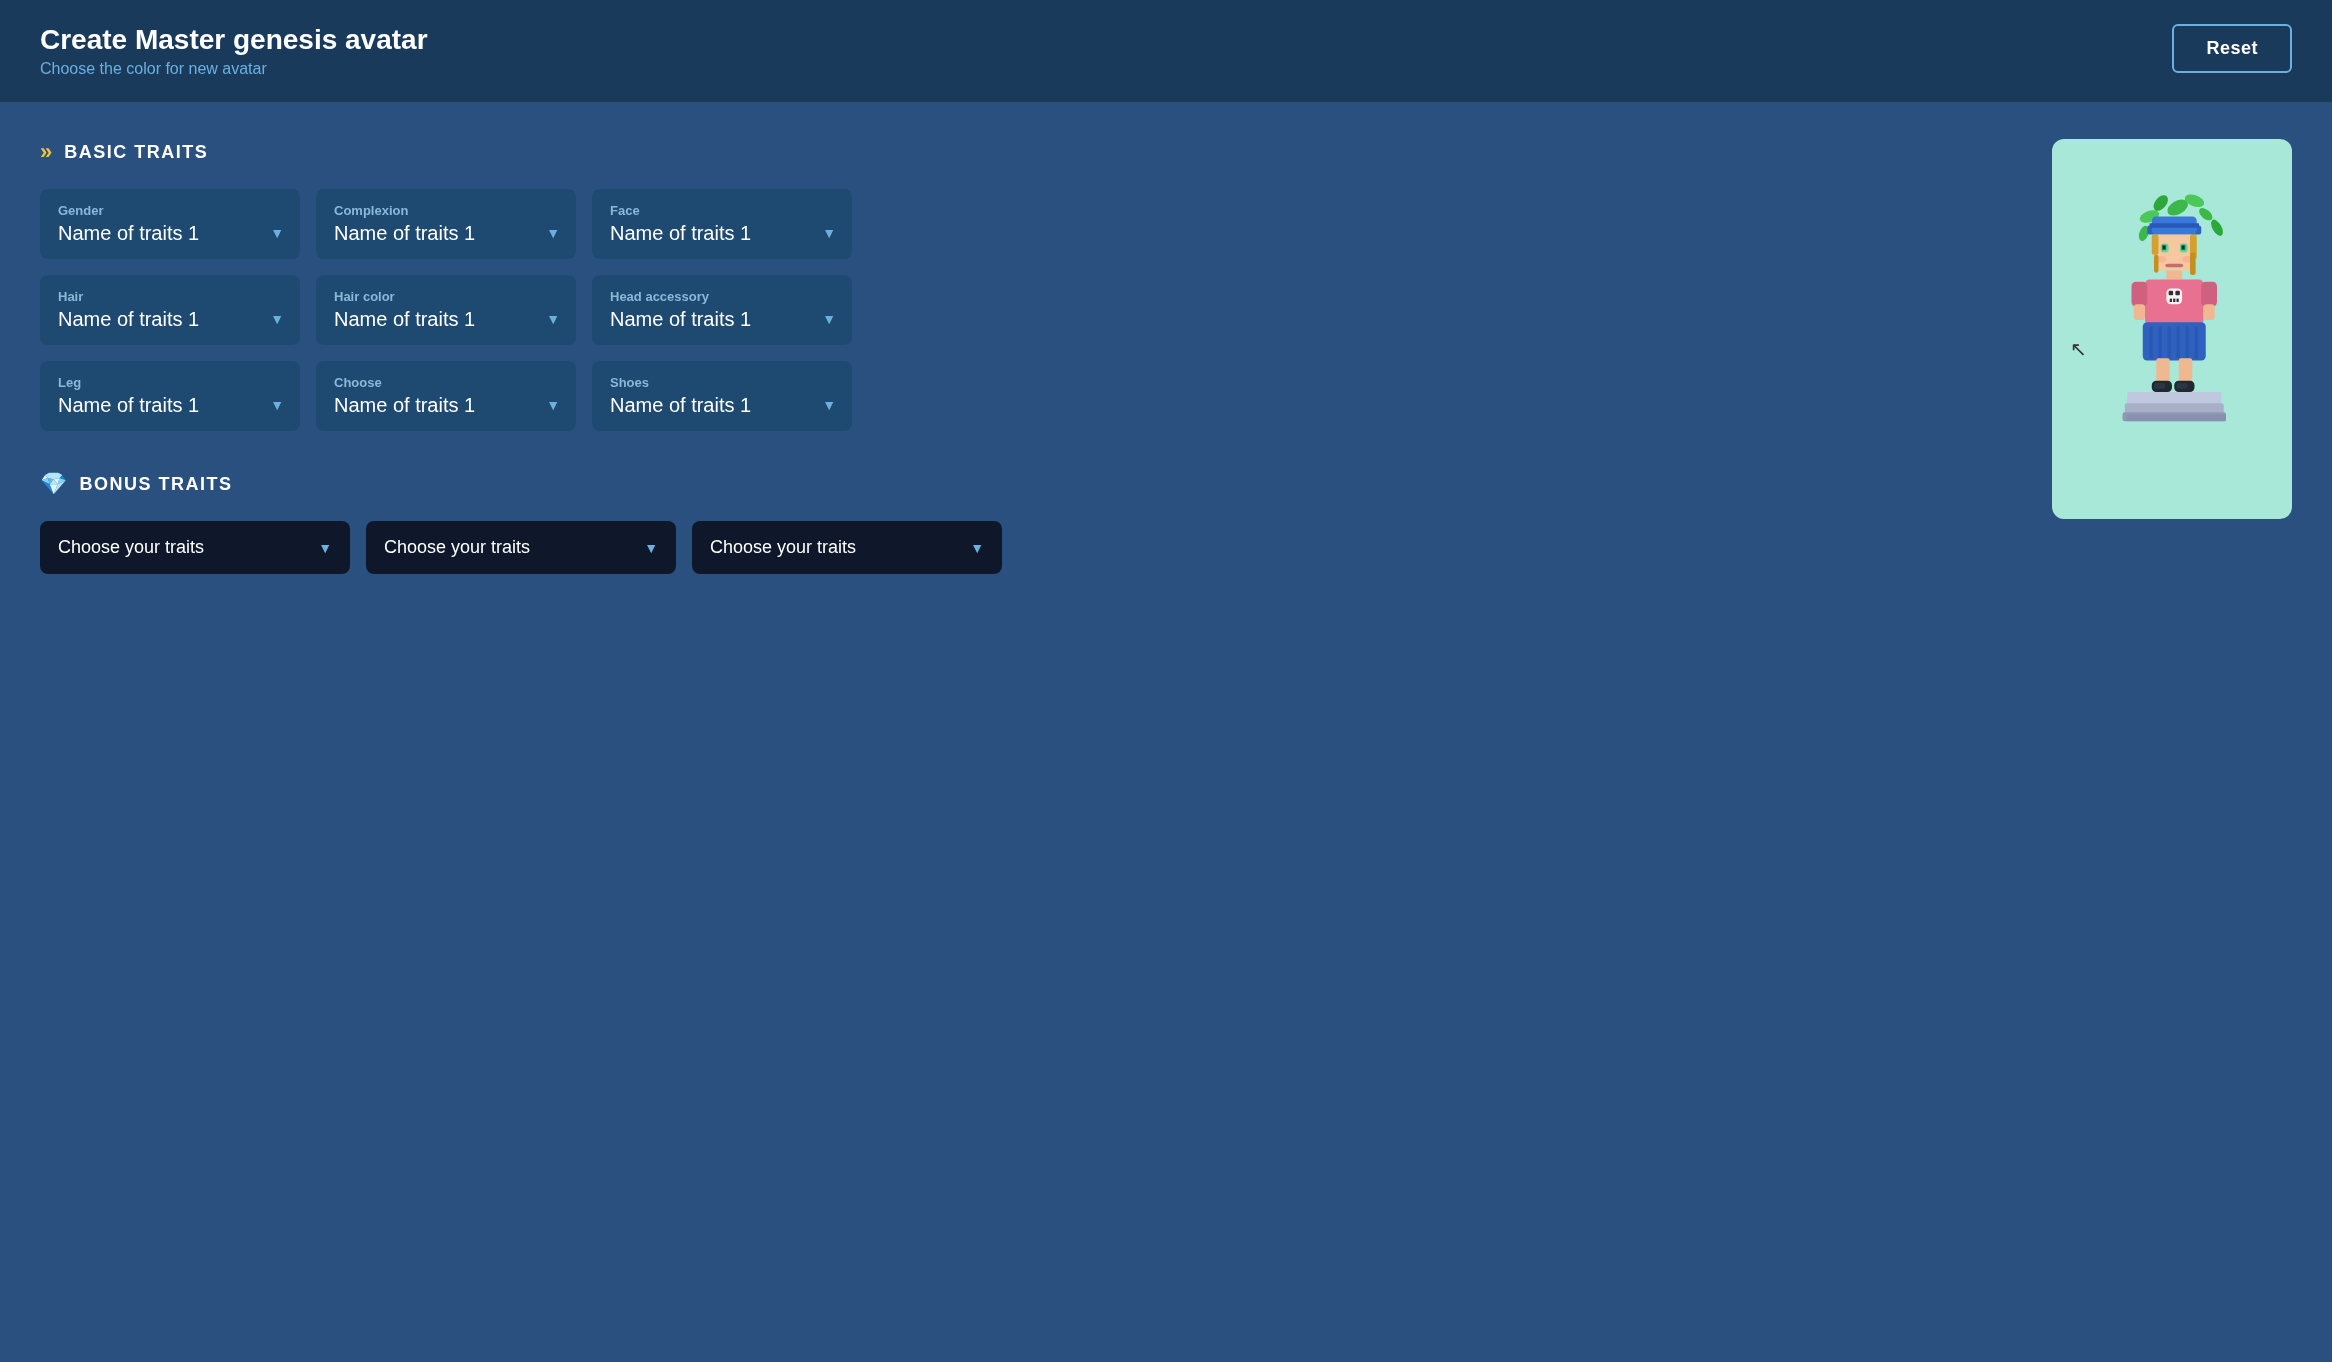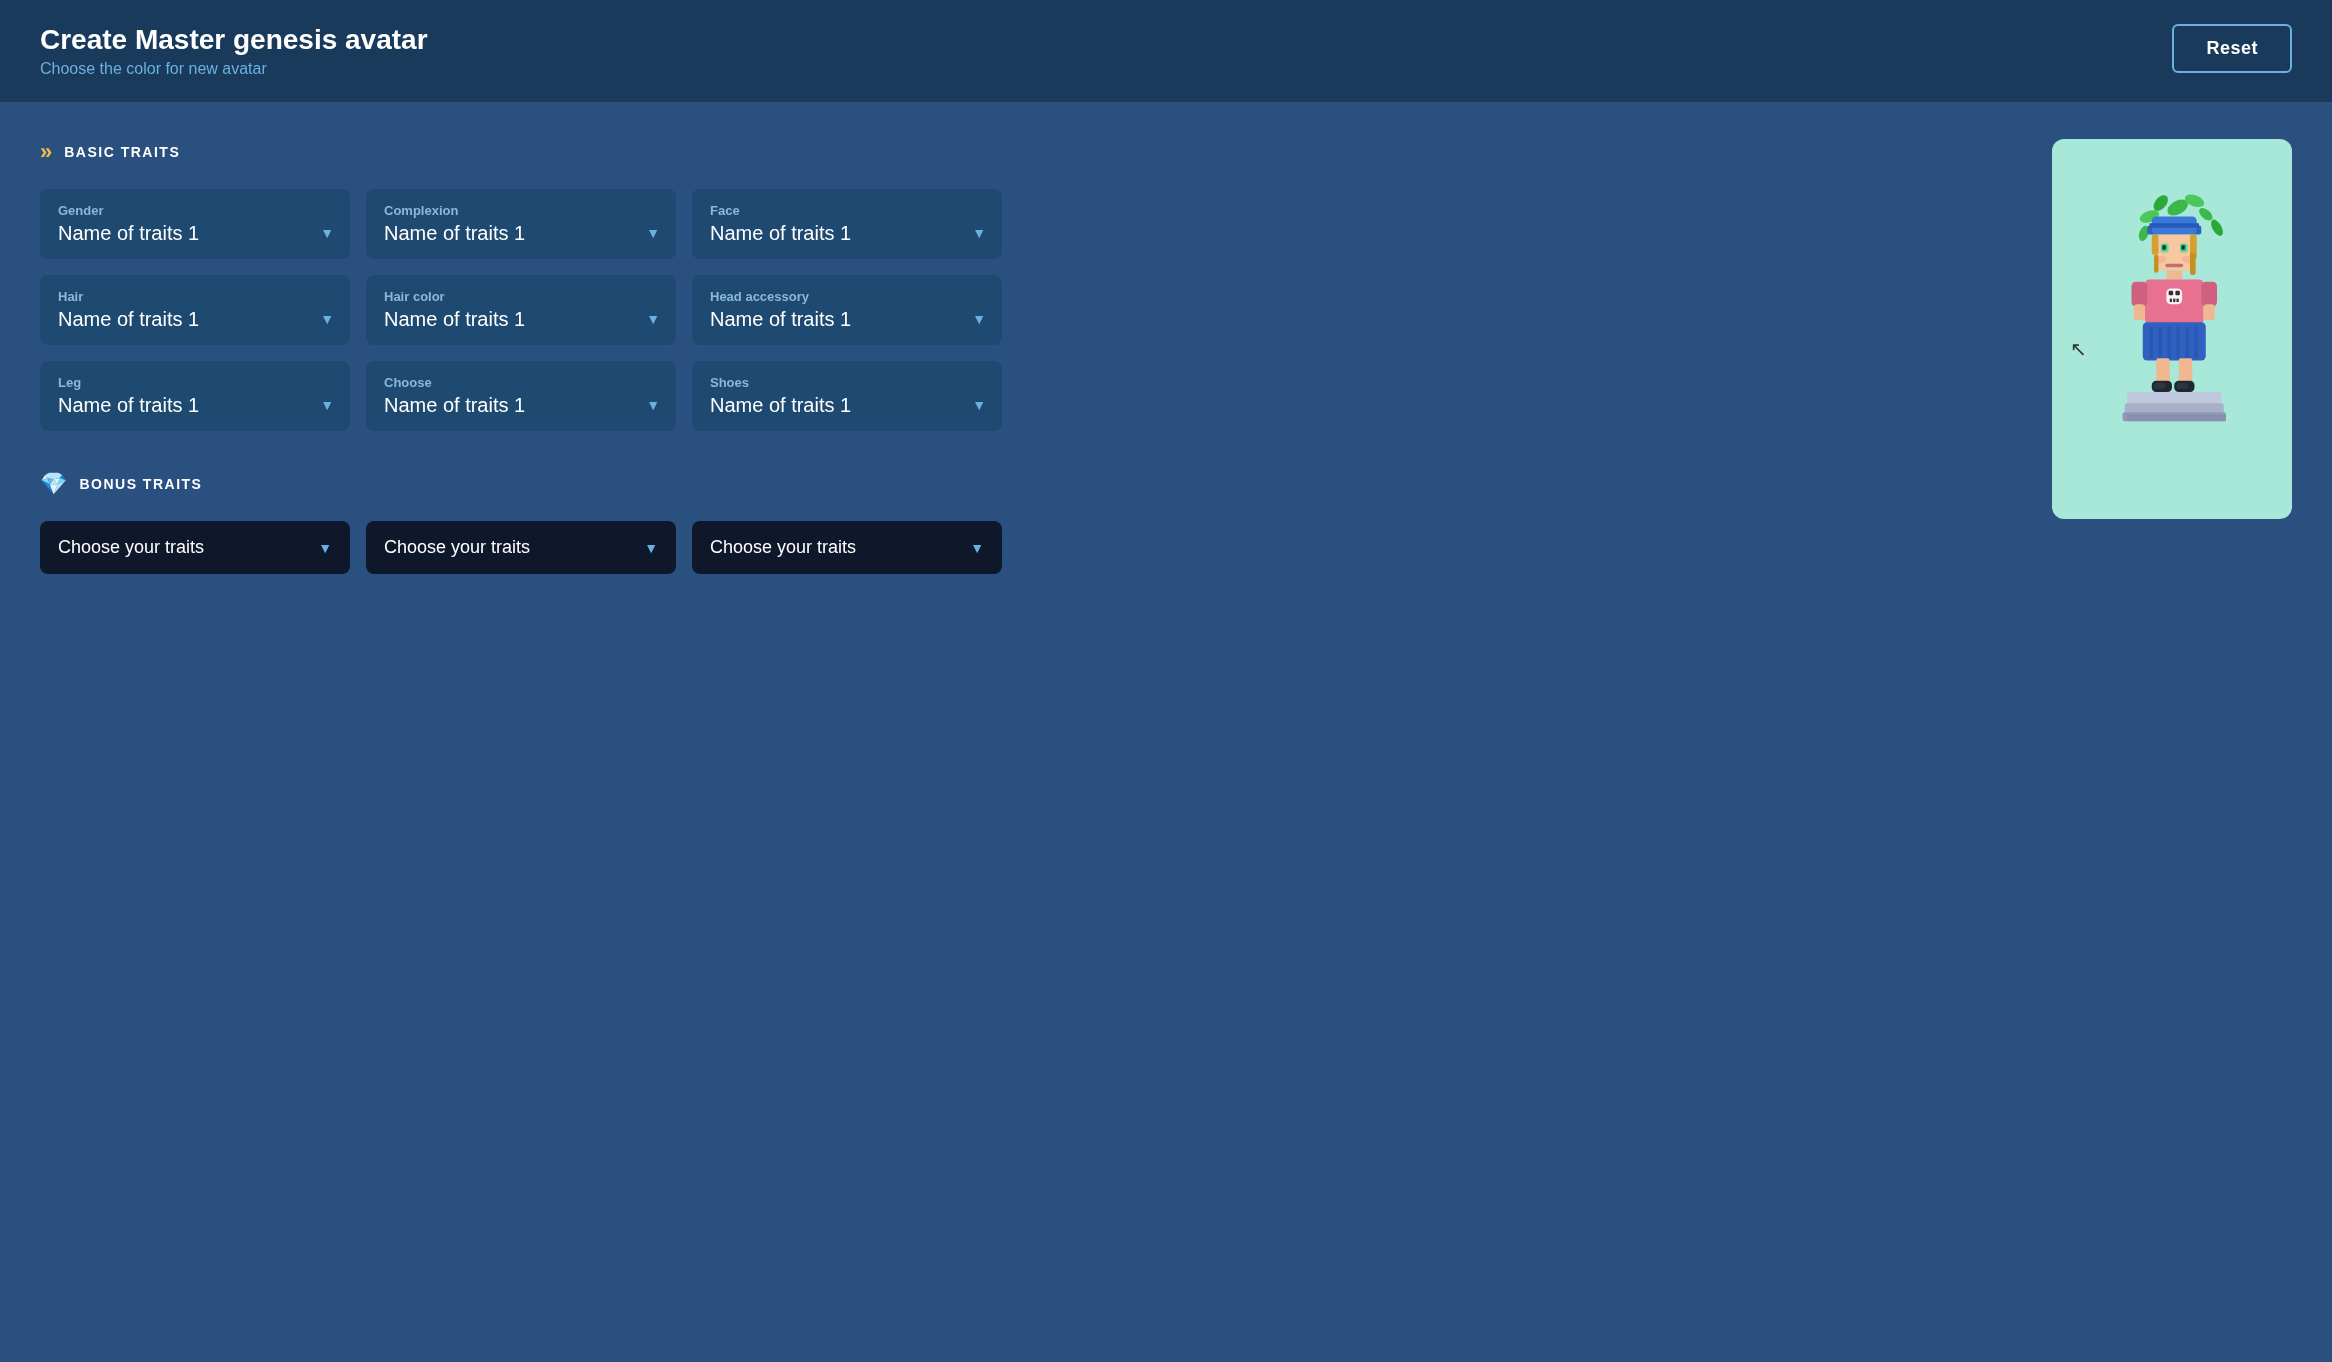--- a/index.html
+++ b/index.html
@@ -68,21 +68,21 @@
     }
 
     .section-icon {
       color: #f0c040;
       font-size: 22px;
       font-weight: 900;
     }
 
     .section-title {
       color: #ffffff;
-      font-size: 14px;
+      font-size: 18px;
       font-weight: 700;
       letter-spacing: 1.5px;
     }
 
     .traits-grid {
       display: flex;
       gap: 16px;
       flex-wrap: wrap;
     }
 
@@ -108,21 +108,21 @@
       min-height: 380px;
       position: relative;
       overflow: hidden;
     }
 
     .trait-dropdown {
       background-color: #1e4a72;
       border: none;
       border-radius: 8px;
       padding: 14px 18px;
-      width: 310px;
+      width: 260px;
       cursor: pointer;
       display: flex;
       flex-direction: column;
       gap: 4px;
       position: relative;
     }
 
     .trait-label {
       color: #8ab8d8;
       font-size: 13px;

